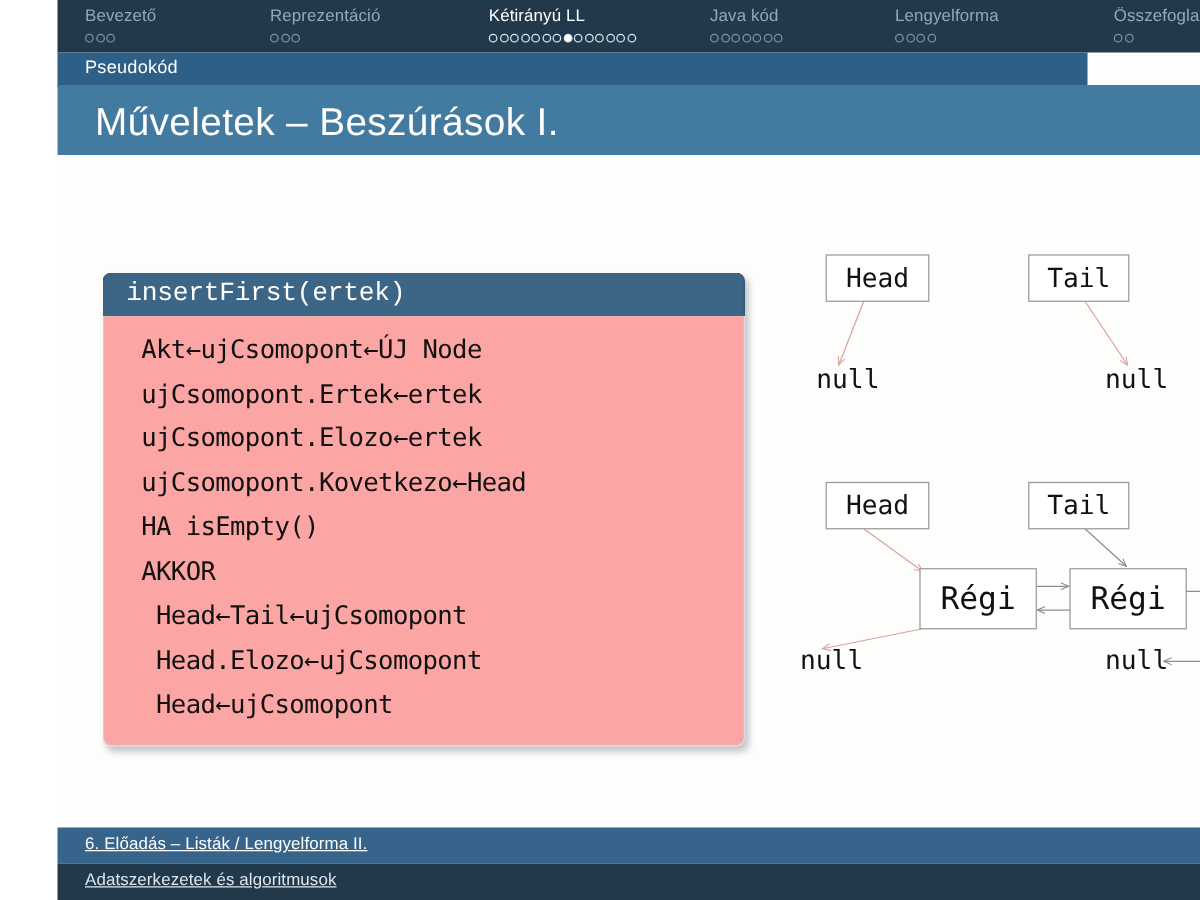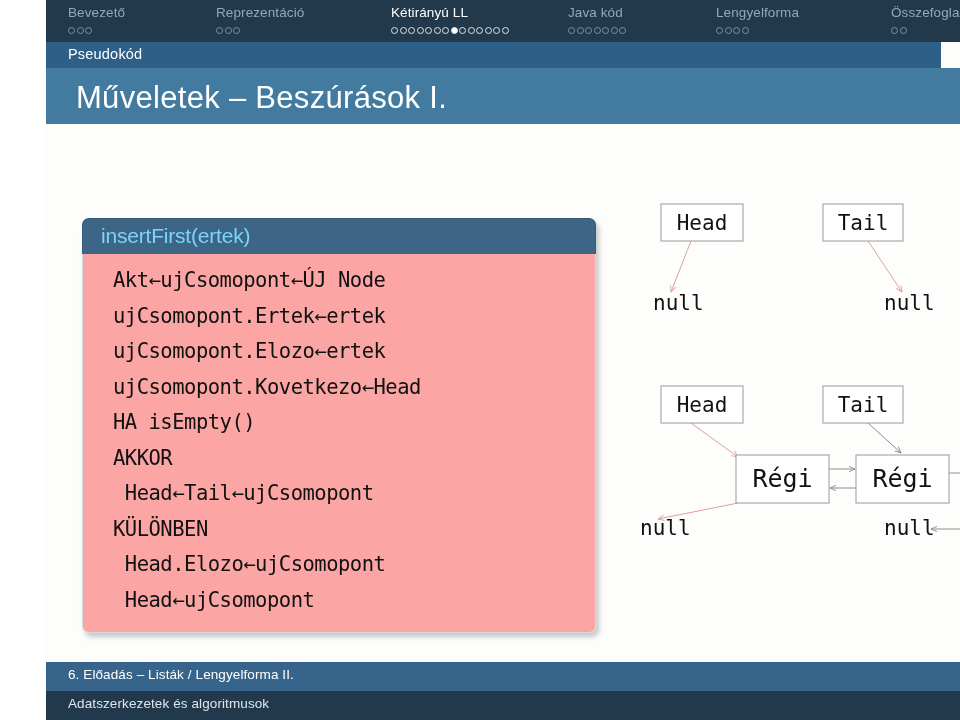--- a/index.html
+++ b/index.html
@@ -57,21 +57,21 @@
     border-color: #dbe5ec;
   }
   .dot.filled {
     background: #ffffff;
     border-color: #ffffff;
   }
 
   
   .subbar {
     position: absolute; left: 0; top: 42px;
-    width: 895px; height: 28px;
+    width: 824px; height: 28px;
     background: #2e5f86;
   }
   .subbar-text {
     position: absolute;
     left: 22px; top: 4px;
     font-size: 14.5px;
     color: #ffffff;
     letter-spacing: .2px;
   }
 
@@ -108,23 +108,23 @@
     overflow: visible;
   }
   .code-head {
     background: #3d6585;
     border-radius: 7px 7px 0 0;
     padding: 5px 0 6px 18px;
     border: 1px solid #34587a;
     border-bottom: none;
   }
   .code-head-text {
-    font-family: Liberation Sans, sans-serif;
+    font-family: Liberation Mono, monospace;
     font-size: 21px;
-    color: #7dd3fc;
+    color: #ffffff;
     letter-spacing: -0.2px;
   }
   .code-body {
     background: #fca5a5;
     border-radius: 0 0 7px 7px;
     padding: 9px 0 14px 30px;
     border: 1px solid #d4dae1;
     border-top: none;
   }
   .code-line {
@@ -153,20 +153,21 @@
     position: absolute; left: 0; top: 691px;
     width: 960px; height: 29px;
     background: #22394b;
   }
   .footer-text {
     position: absolute;
     left: 22px; top: 5px;
     font-size: 13.5px;
     color: #ffffff;
     letter-spacing: .1px;
+    text-decoration: underline;
   }
   .footer-text.sub { color: #dde6ee; }
 </style>
 </head>
 <body>
 
 <div id="slide">
 
   <div class="navbar" id="navbar">
       <div class="nav-sec" style="left: 22px;">
@@ -249,21 +250,20 @@
         <span class="code-head-text">insertFirst(ertek)</span>
       </div>
       <div class="code-body" id="code-body">
           <div class="code-line">Akt←ujCsomopont←ÚJ Node</div>
           <div class="code-line">ujCsomopont.Ertek←ertek</div>
           <div class="code-line">ujCsomopont.Elozo←ertek</div>
           <div class="code-line">ujCsomopont.Kovetkezo←Head</div>
           <div class="code-line">HA isEmpty()</div>
           <div class="code-line">AKKOR</div>
           <div class="code-line"> Head←Tail←ujCsomopont</div>
-          <div class="code-line">KÜLÖNBEN</div>
           <div class="code-line"> Head.Elozo←ujCsomopont</div>
           <div class="code-line"> Head←ujCsomopont</div>
         </div>
     </div>
 
     <svg class="diagram" id="diagram-svg" viewBox="0 0 400 470">
         <defs>
           <marker id="ar-red" viewBox="0 0 10 10" refX="9" refY="5" markerWidth="7" markerHeight="7" orient="auto-start-reverse">
             <path d="M 0 1 L 9 5 L 0 9" fill="none" stroke="#d9a39e" stroke-width="1.3"></path>
           </marker>

